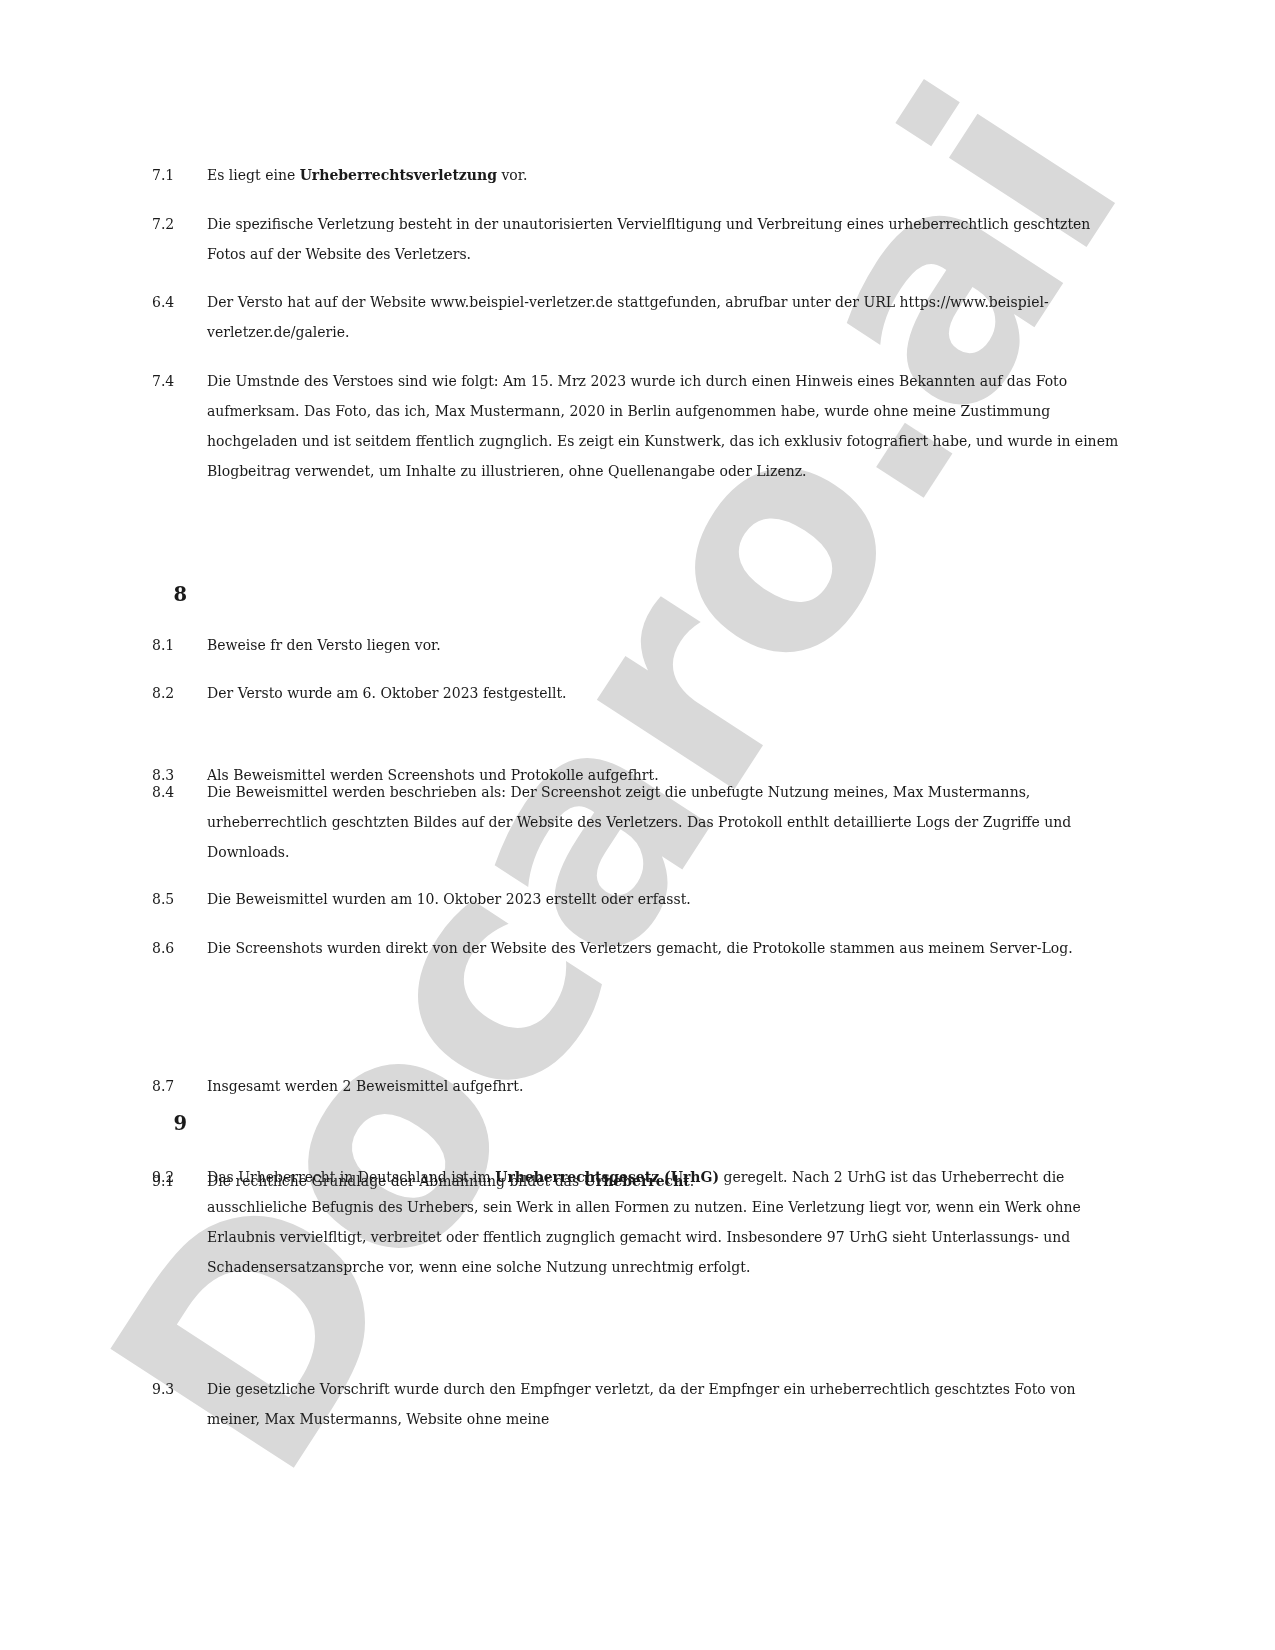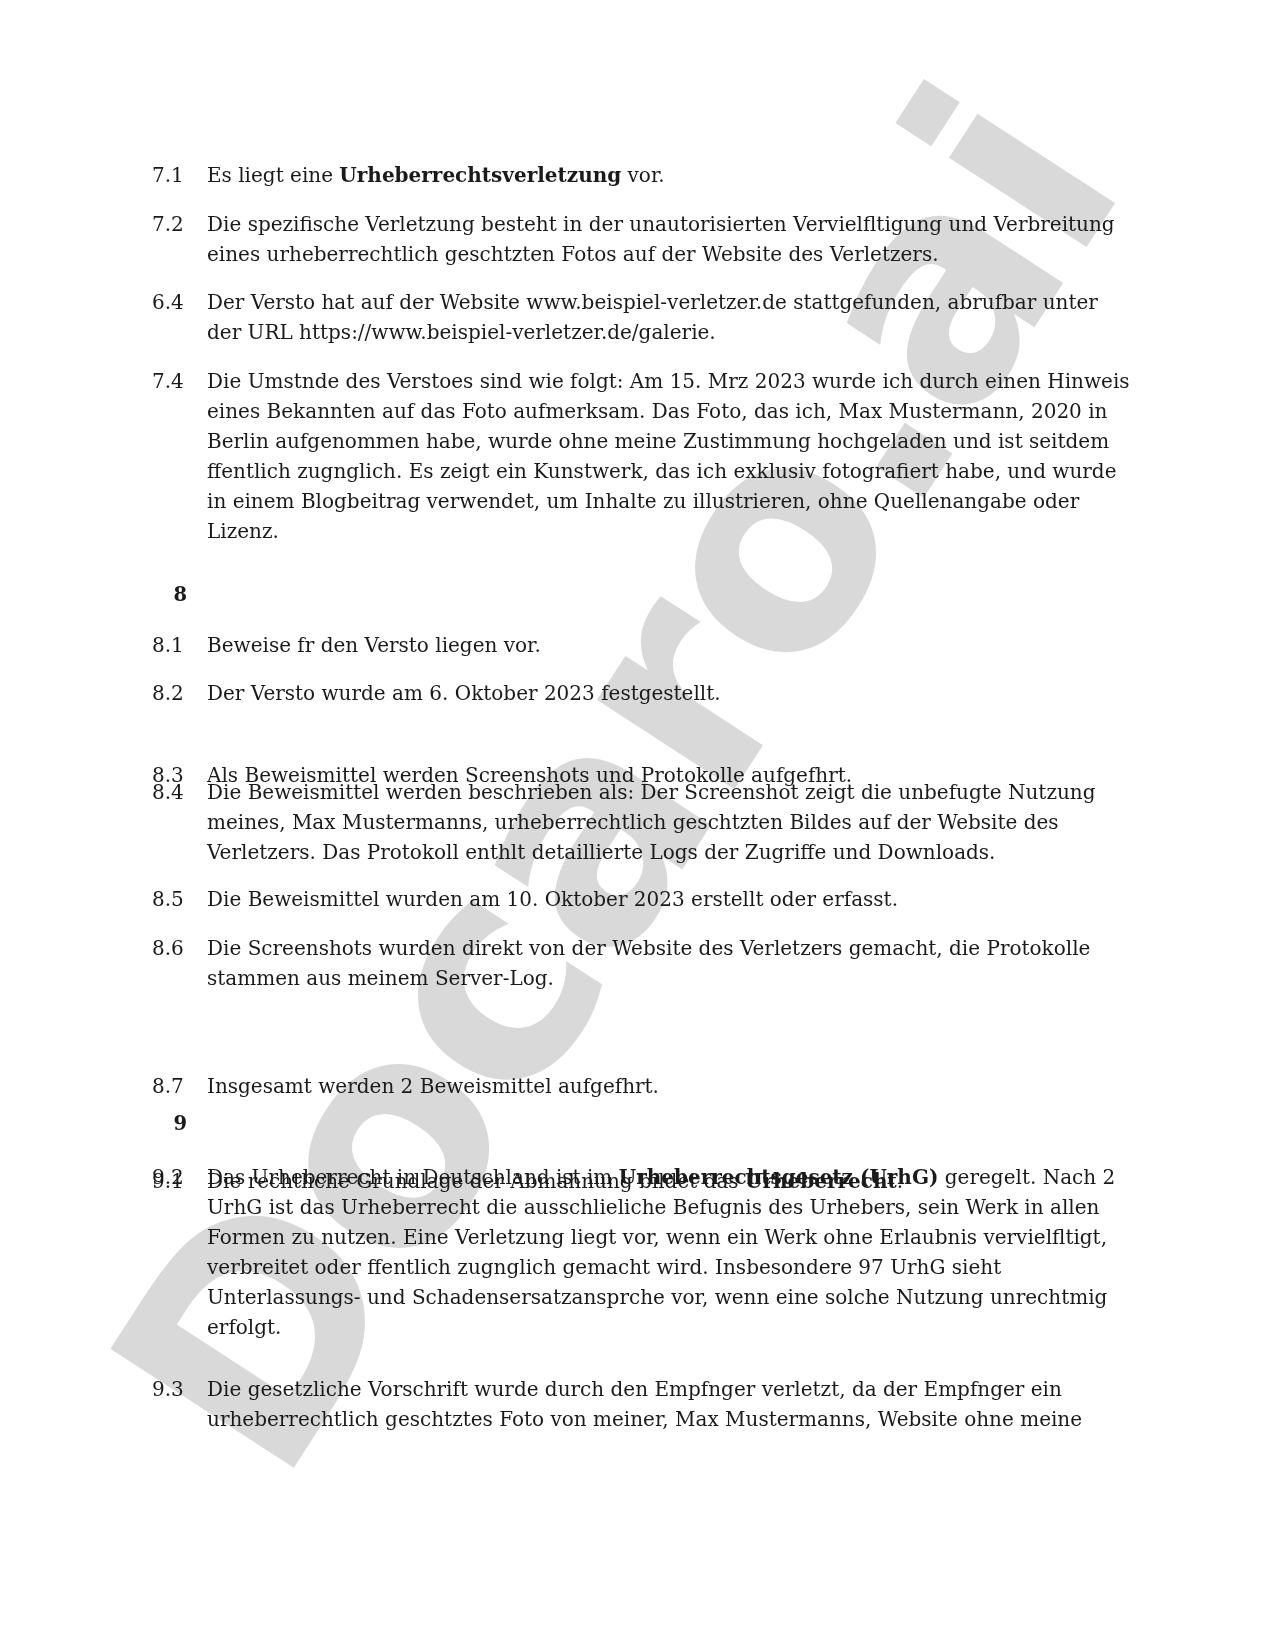--- a/index.html
+++ b/index.html
@@ -43,21 +43,21 @@
       position: absolute;
       left: 0;
       top: 0;
       width: 1275px;
       z-index: 1;
     }
     .item {
       position: absolute;
       left: 152px;
       width: 980px;
-      font-size: 20px;
+      font-size: 14px;
       line-height: 30px;
       display: flex;
     }
     .num {
       width: 55px;
       flex: 0 0 55px;
     }
     .txt {
       flex: 1 1 auto;
       width: 900px;

